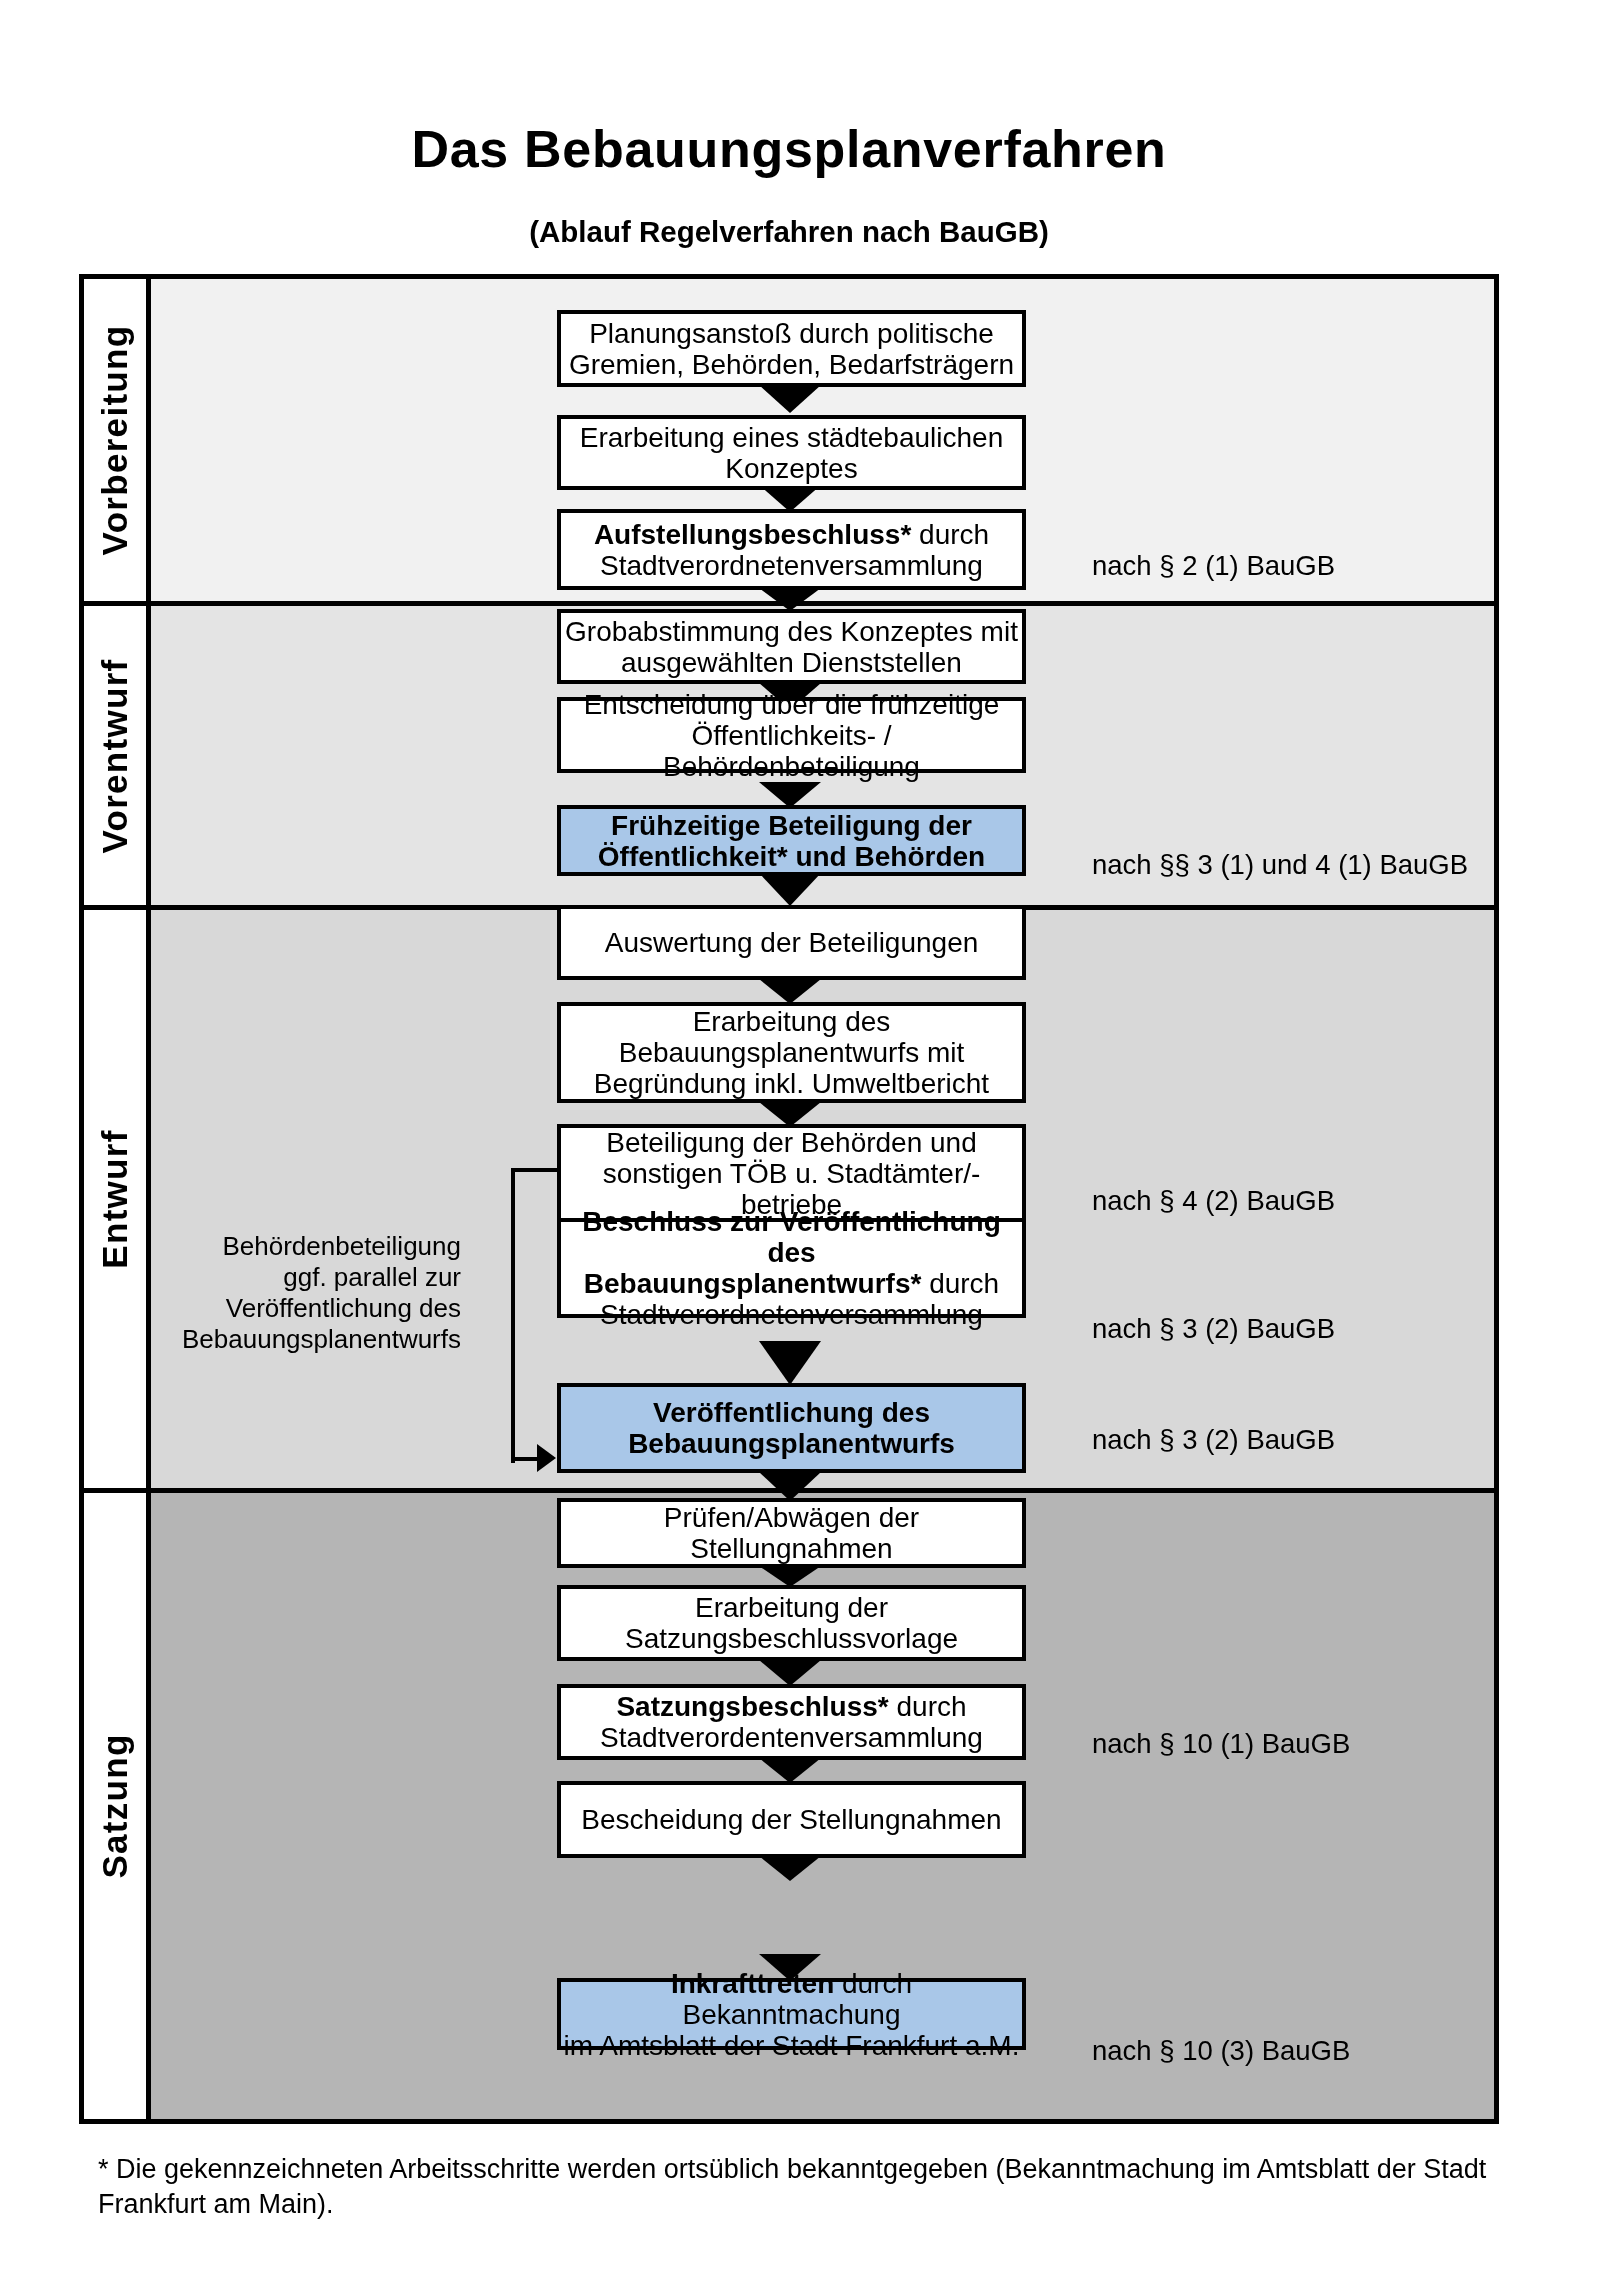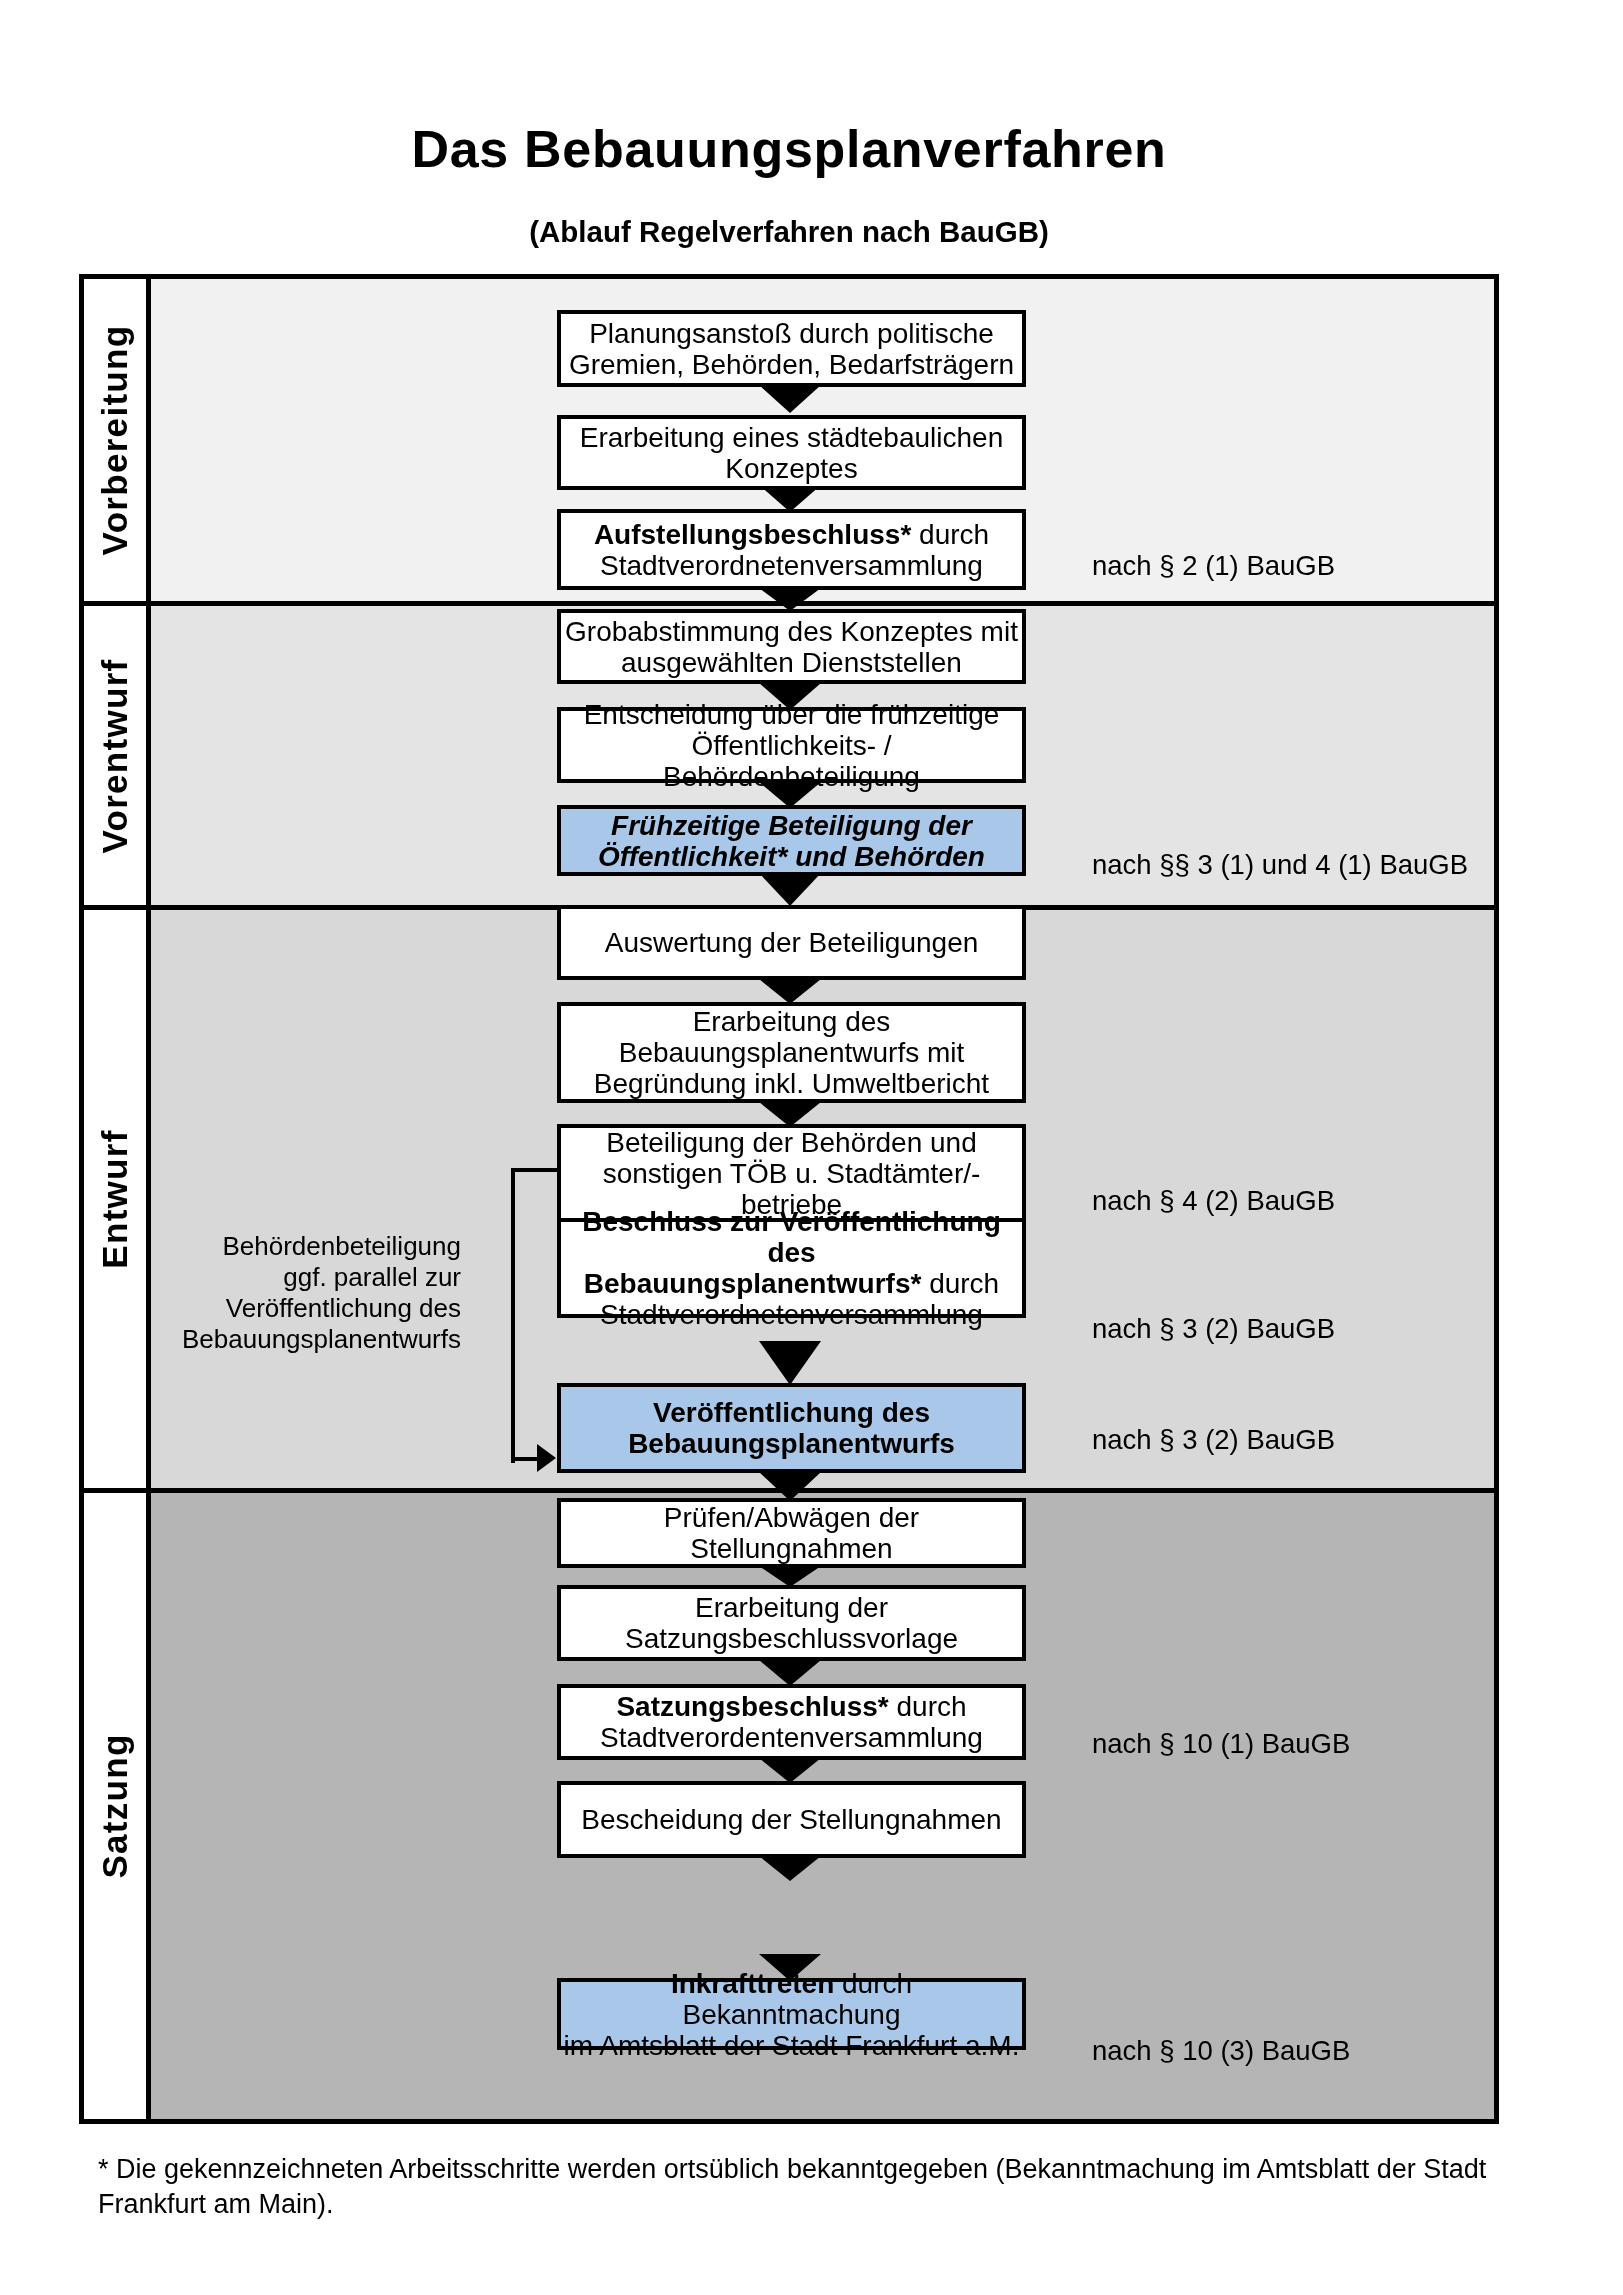--- a/index.html
+++ b/index.html
@@ -160,26 +160,26 @@
     <div class="fbox" style="top:230px; height:81px;">
       <div><span class="b">Aufstellungsbeschluss*</span><span> durch</span></div>
       <div>Stadtverordnetenversammlung</div>
     </div>
 
     <div class="fbox" style="top:330px; height:75px;">
       <div>Grobabstimmung des Konzeptes mit</div>
       <div>ausgewählten Dienststellen</div>
     </div>
 
-    <div class="fbox" style="top:428px; height:76px;">
+    <div class="fbox" style="top:418px; height:76px;">
       <div>Entscheidung über die frühzeitige</div>
       <div>Öffentlichkeits- / Behördenbeteiligung</div>
     </div>
 
-    <div class="fbox blue allbold" style="top:526px; height:71px;font-style:italic;">
+    <div class="fbox blue allbold" style="top:526px; height:71px;">
       <div>Frühzeitige Beteiligung der</div>
       <div>Öffentlichkeit* und Behörden</div>
     </div>
 
     <div class="fbox" style="top:626px; height:75px;">
       <div>Auswertung der Beteiligungen</div>
     </div>
 
     <div class="fbox" style="top:723px; height:101px;">
       <div>Erarbeitung des</div>

